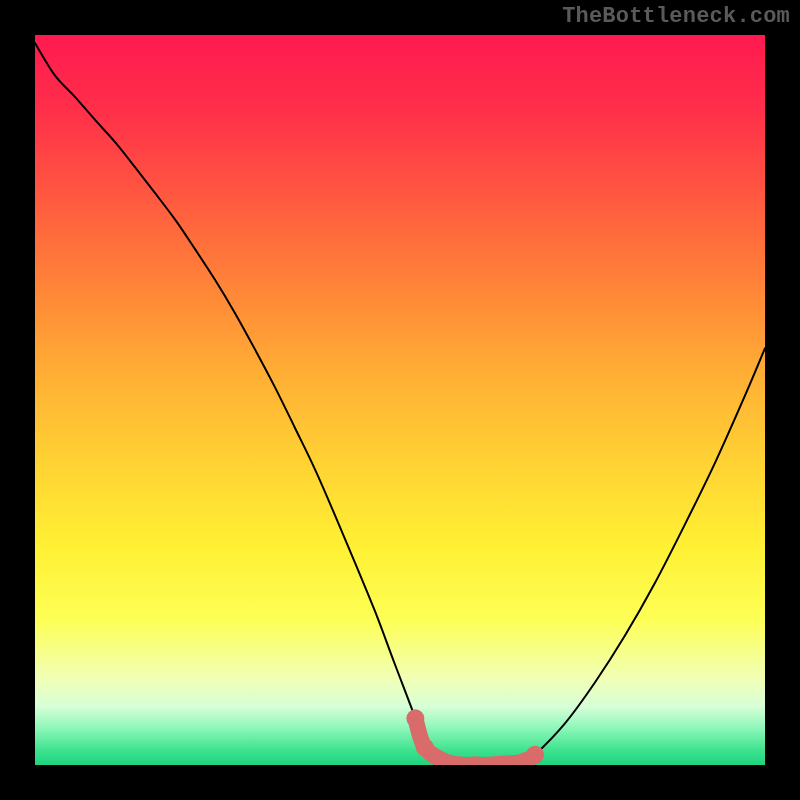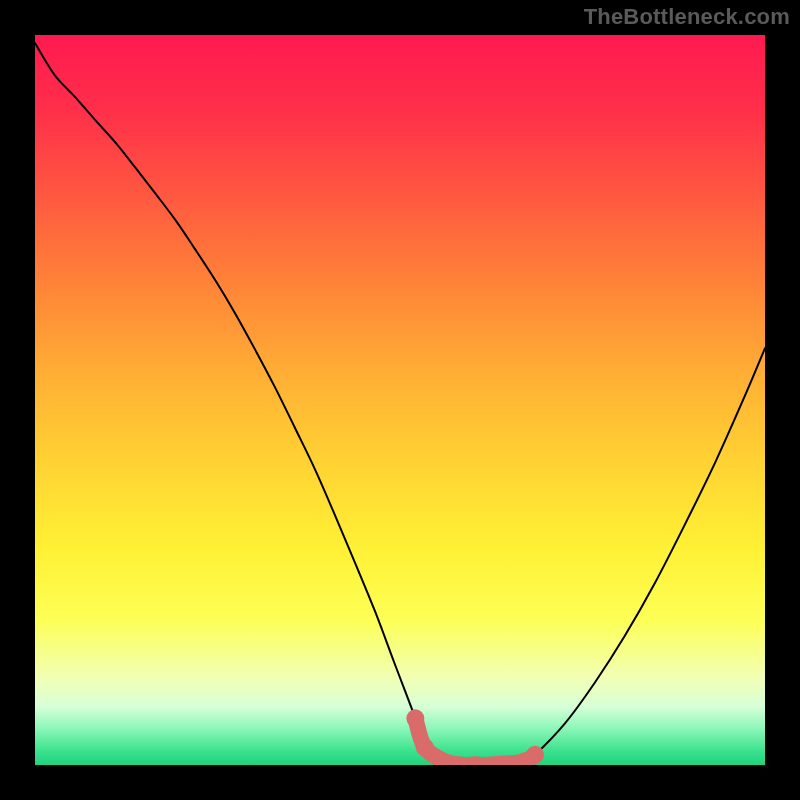--- a/index.html
+++ b/index.html
@@ -43,21 +43,21 @@
     left: 0;
     top: 0;
     width: 730px;
     height: 730px;
     pointer-events: none;
   }
   #watermark {
     position: absolute;
     top: 4px;
     right: 10px;
-    font-family: Liberation Sans, sans-serif;
+    font-family: Liberation Mono, monospace;
     font-size: 22px;
     font-weight: 600;
     color: #5a5a5a;
     letter-spacing: 0.2px;
   }
 </style>
 </head>
 <body>
 
 <div id="stage">

